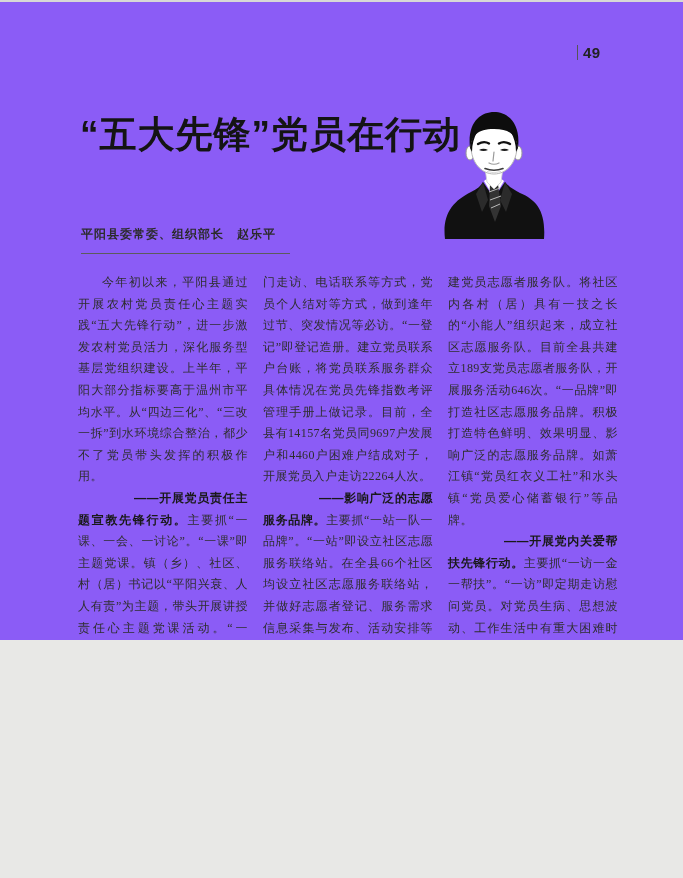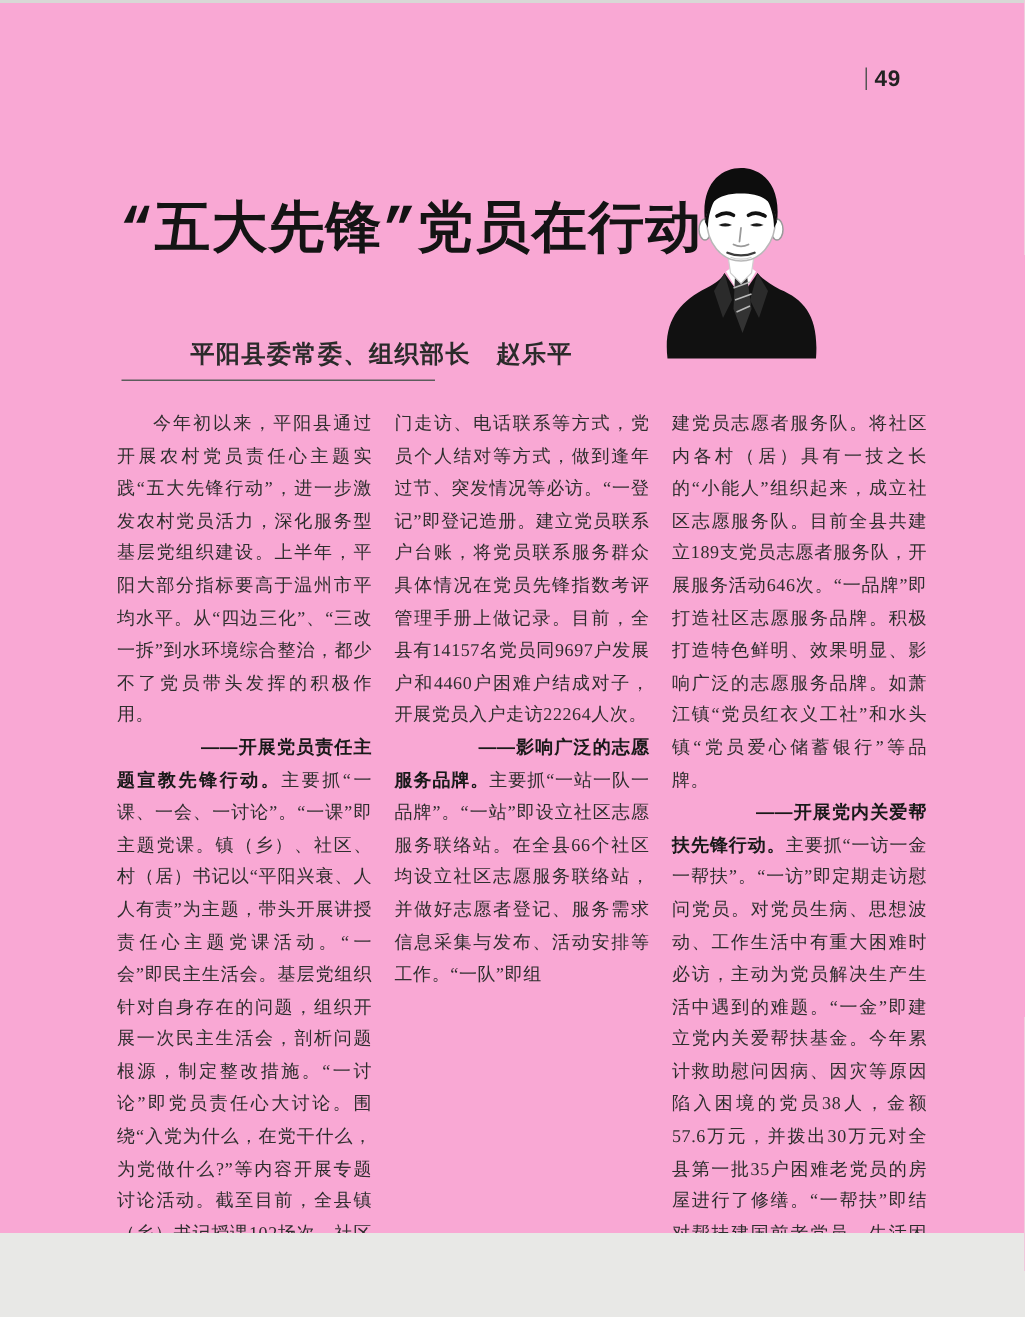--- a/index.html
+++ b/index.html
@@ -1,21 +1,21 @@
 <!DOCTYPE html>
 <html><head>
 <meta charset="utf-8">
 <style>
   * { margin: 0; padding: 0; box-sizing: border-box; }
   html, body { background: #e8e8e6; }
   .page {
     position: relative;
     width: 683px;
-    height: 822px;
-    background: #f9a8d4;
+    height: 640px;
+    background: #8b5cf6;
     overflow: hidden;
     font-family: "Liberation Serif", "DejaVu Serif", serif;
   }
   .scan-edge-top {
     position: absolute; top: 0; left: 0; width: 100%; height: 2px;
     background: #d8d8d6;
   }
   .scan-edge-left {
     position: absolute; left: 0; top: 858px; width: 2px; height: 14px;
     background: #9a9a98;
@@ -25,35 +25,34 @@
     display: flex; align-items: center;
     font-family: "Liberation Sans", "DejaVu Sans", sans-serif;
   }
   .page-number .bar {
     width: 1px; height: 15px; background: #555; margin-right: 5px;
   }
   .page-number .num {
     font-size: 15px; font-weight: bold; color: #222; letter-spacing: 0.5px;
   }
   .article-title {
-    position: absolute; left: 80px; top: 127px;
-    font-family: Liberation Mono, monospace;
+    position: absolute; left: 80px; top: 110px;
+    font-family: Liberation Sans, sans-serif;
     font-size: 37px; font-weight: 900; color: #141414;
     letter-spacing: 1px; white-space: nowrap;
   }
   .portrait {
     position: absolute; left: 438px; top: 108px;
     width: 112px; height: 132px;
   }
   .byline {
     position: absolute; left: 81px; top: 226px;
     font-family: "Liberation Sans", "DejaVu Sans", sans-serif;
-    font-size: 16px; font-weight: bold; color: #2b2b2b;
+    font-size: 12px; font-weight: bold; color: #2b2b2b;
     letter-spacing: 1px;
-    margin-left: 46px;
   }
   .byline-rule {
     position: absolute; left: 81px; top: 253px;
     width: 209px; height: 1px; background: #5c5c5c;
   }
   .columns {
     position: absolute; left: 78px; top: 272px; width: 540px;
     display: flex; gap: 15px;
   }
   .col {

